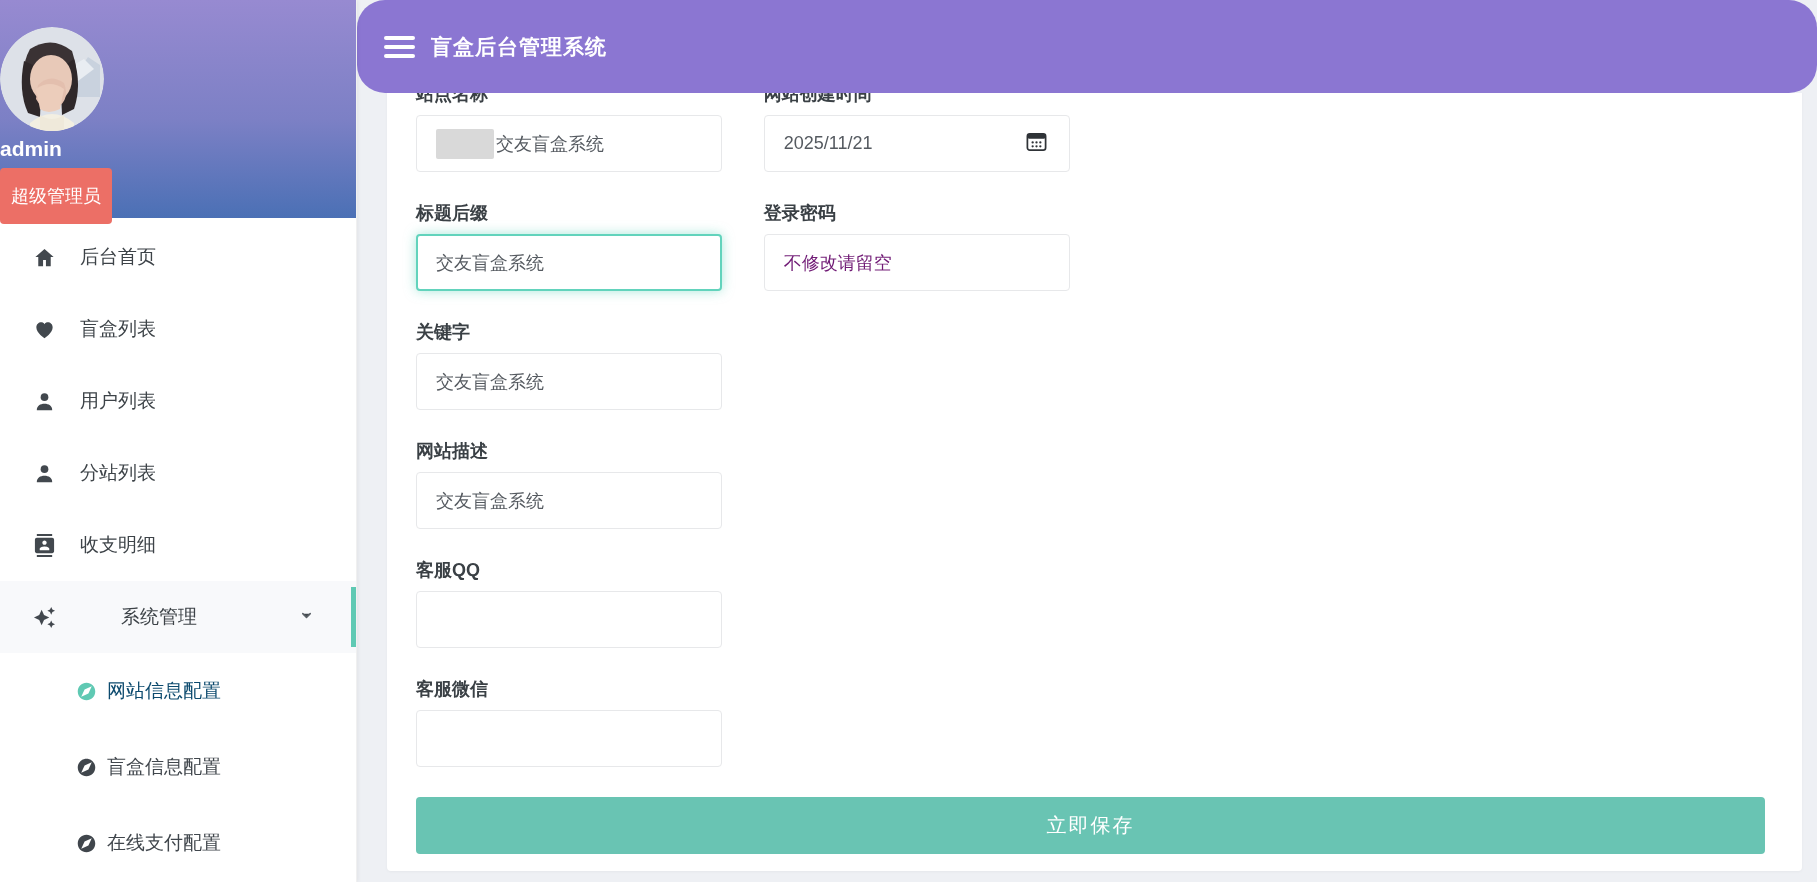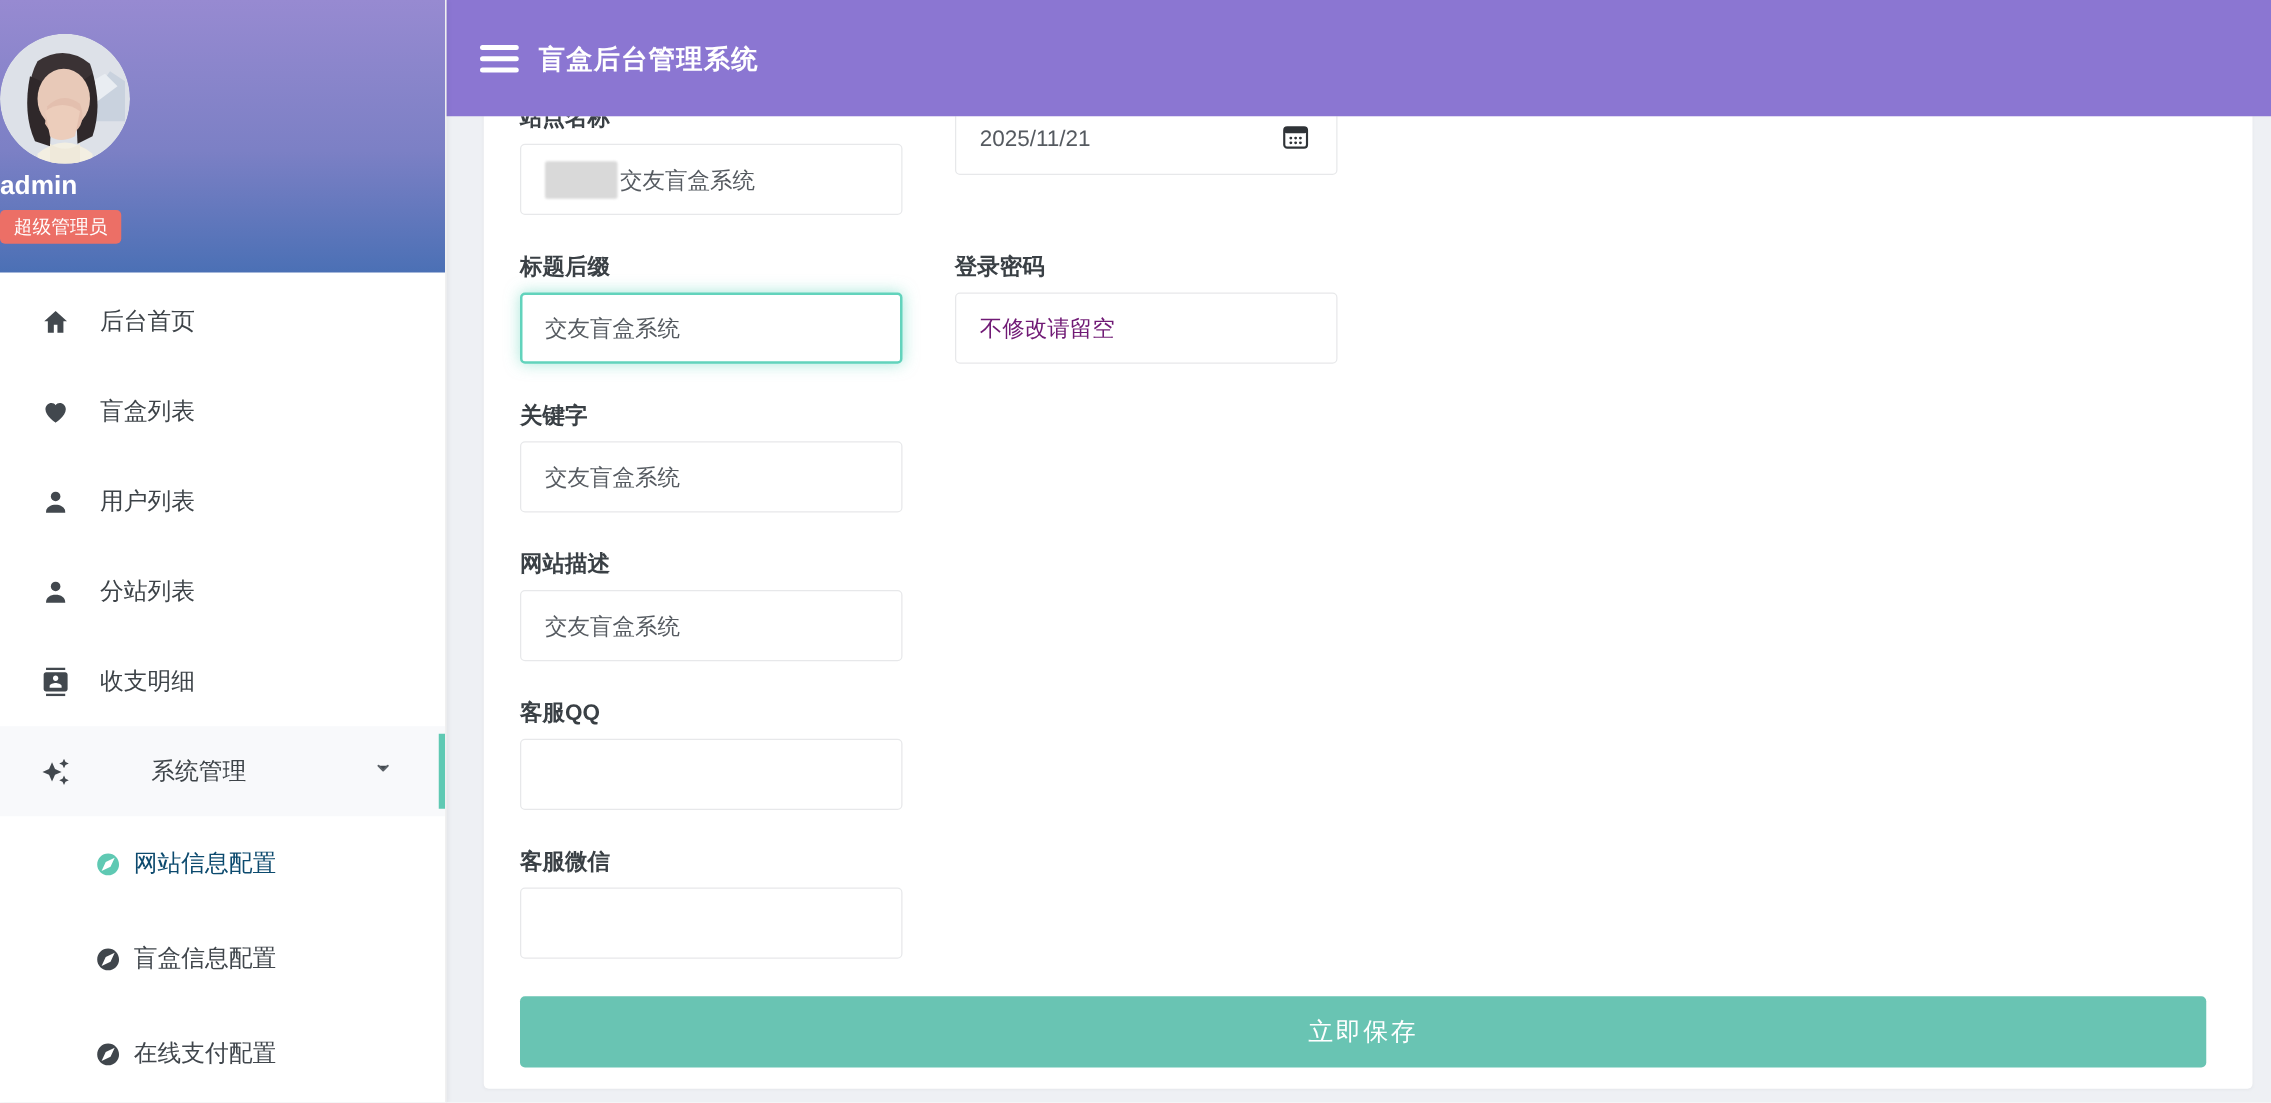--- a/index.html
+++ b/index.html
@@ -6,41 +6,41 @@
   html,body { width:1817px; height:882px; overflow:hidden; }
   body { font-family:"Liberation Sans", sans-serif; background:#eef0f4; position:relative; }
 
   
   .sidebar { position:absolute; left:0; top:0; width:357px; height:882px; background:#ffffff;
              z-index:5; box-shadow:1px 0 4px rgba(0,0,0,.06); border-right:1px solid #f0f0f0; }
   .profile { height:218px; background:linear-gradient(180deg,#978ad1 0%,#7c80c5 55%,#4b70b5 100%);
              display:flex; flex-direction:column; align-items:flex-start; }
   .avatar { width:104px; height:104px; border-radius:50%; margin-top:27px; overflow:hidden; flex:none; }
   .username { color:#ffffff; font-weight:bold; font-size:21px; margin-top:6px; }
-  .badge { background:#ec6f66; color:#ffffff; font-size:15px; padding:4px 11px; border-radius:4px; margin-top:7px; }
+  .badge { background:#ec6f66; color:#ffffff; font-size:18px; padding:16px 11px; border-radius:4px; margin-top:7px; }
 
   .menu { margin-top:3px; }
   .menu-item { height:72px; display:flex; align-items:center; padding-left:33px; position:relative;
                color:#3d4348; font-size:19px; cursor:pointer; }
   .menu-item .mi { width:23px; height:23px; margin-right:24px; flex:none; display:flex; align-items:center; }
   .menu-item svg { fill:#42484e; }
   .menu-item.active { background:#f8f9fb;gap:41px; }
   .menu-item.active::after { content:""; position:absolute; right:0; top:6px; bottom:6px; width:5px; background:#5fc9b3; }
   .chev { position:absolute; right:42px; top:50%; transform:translateY(-50%); }
 
   .submenu-item { height:76px; display:flex; align-items:center; padding-left:76px; font-size:19px;
                   color:#40464c; cursor:pointer; }
   .submenu-item .si { width:21px; height:21px; margin-right:10px; display:flex; align-items:center; }
   .submenu-item svg { fill:#40464c; }
   .submenu-item.active { color:#0c4a6e; }
   .submenu-item.active svg { fill:#5fc9b3; }
 
   
   .header { position:absolute; left:357px; right:0; top:0; height:93px; background:#8b76d2;
-            display:flex; align-items:center; z-index:4; }
+            display:flex; align-items:center; z-index:4;border-radius:28px; }
   .hamburger { margin-left:27px; width:31px; cursor:pointer; }
   .hamburger span { display:block; height:4px; background:#ffffff; border-radius:2px; margin:5px 0; }
   .app-title { color:#ffffff; font-weight:bold; font-size:21px; margin-left:16px; letter-spacing:1px; }
 
   
   .main { position:absolute; left:357px; right:0; top:93px; bottom:0; background:#eef0f4; overflow:hidden; }
   .card { position:absolute; left:30px; right:15px; top:-30px; bottom:11px; background:#ffffff;
           border-radius:4px; box-shadow:0 1px 3px rgba(0,0,0,.04); padding:20px 37px 0 29px; }
   .form-grid { display:grid; grid-template-columns:1fr 1fr 1fr 1fr; column-gap:42px; }
   .field { margin-bottom:30px; }
@@ -182,20 +182,21 @@
 
       <div class="field col1">
         <span class="flabel">站点名称</span>
         <div class="tbox">
           <span class="redact"></span>
           <span>交友盲盒系统</span>
         </div>
       </div>
 
       <div class="field col2">
+        <span class="flabel">网站创建时间</span>
         <div class="tbox">
           <span>2025/11/21</span>
           <span class="cal">
             <svg width="23" height="23" viewBox="0 0 24 24">
               <rect x="2.5" y="4" width="19" height="17" rx="2.5" fill="none" stroke="#2f3337" stroke-width="1.8"></rect>
               <rect x="2.5" y="4" width="19" height="5" rx="2" fill="#2f3337"></rect>
               <circle cx="8" cy="13" r="1.2" fill="#2f3337"></circle>
                 <circle cx="12" cy="13" r="1.2" fill="#2f3337"></circle>
                 <circle cx="16" cy="13" r="1.2" fill="#2f3337"></circle>
               <circle cx="8" cy="17" r="1.2" fill="#2f3337"></circle>

